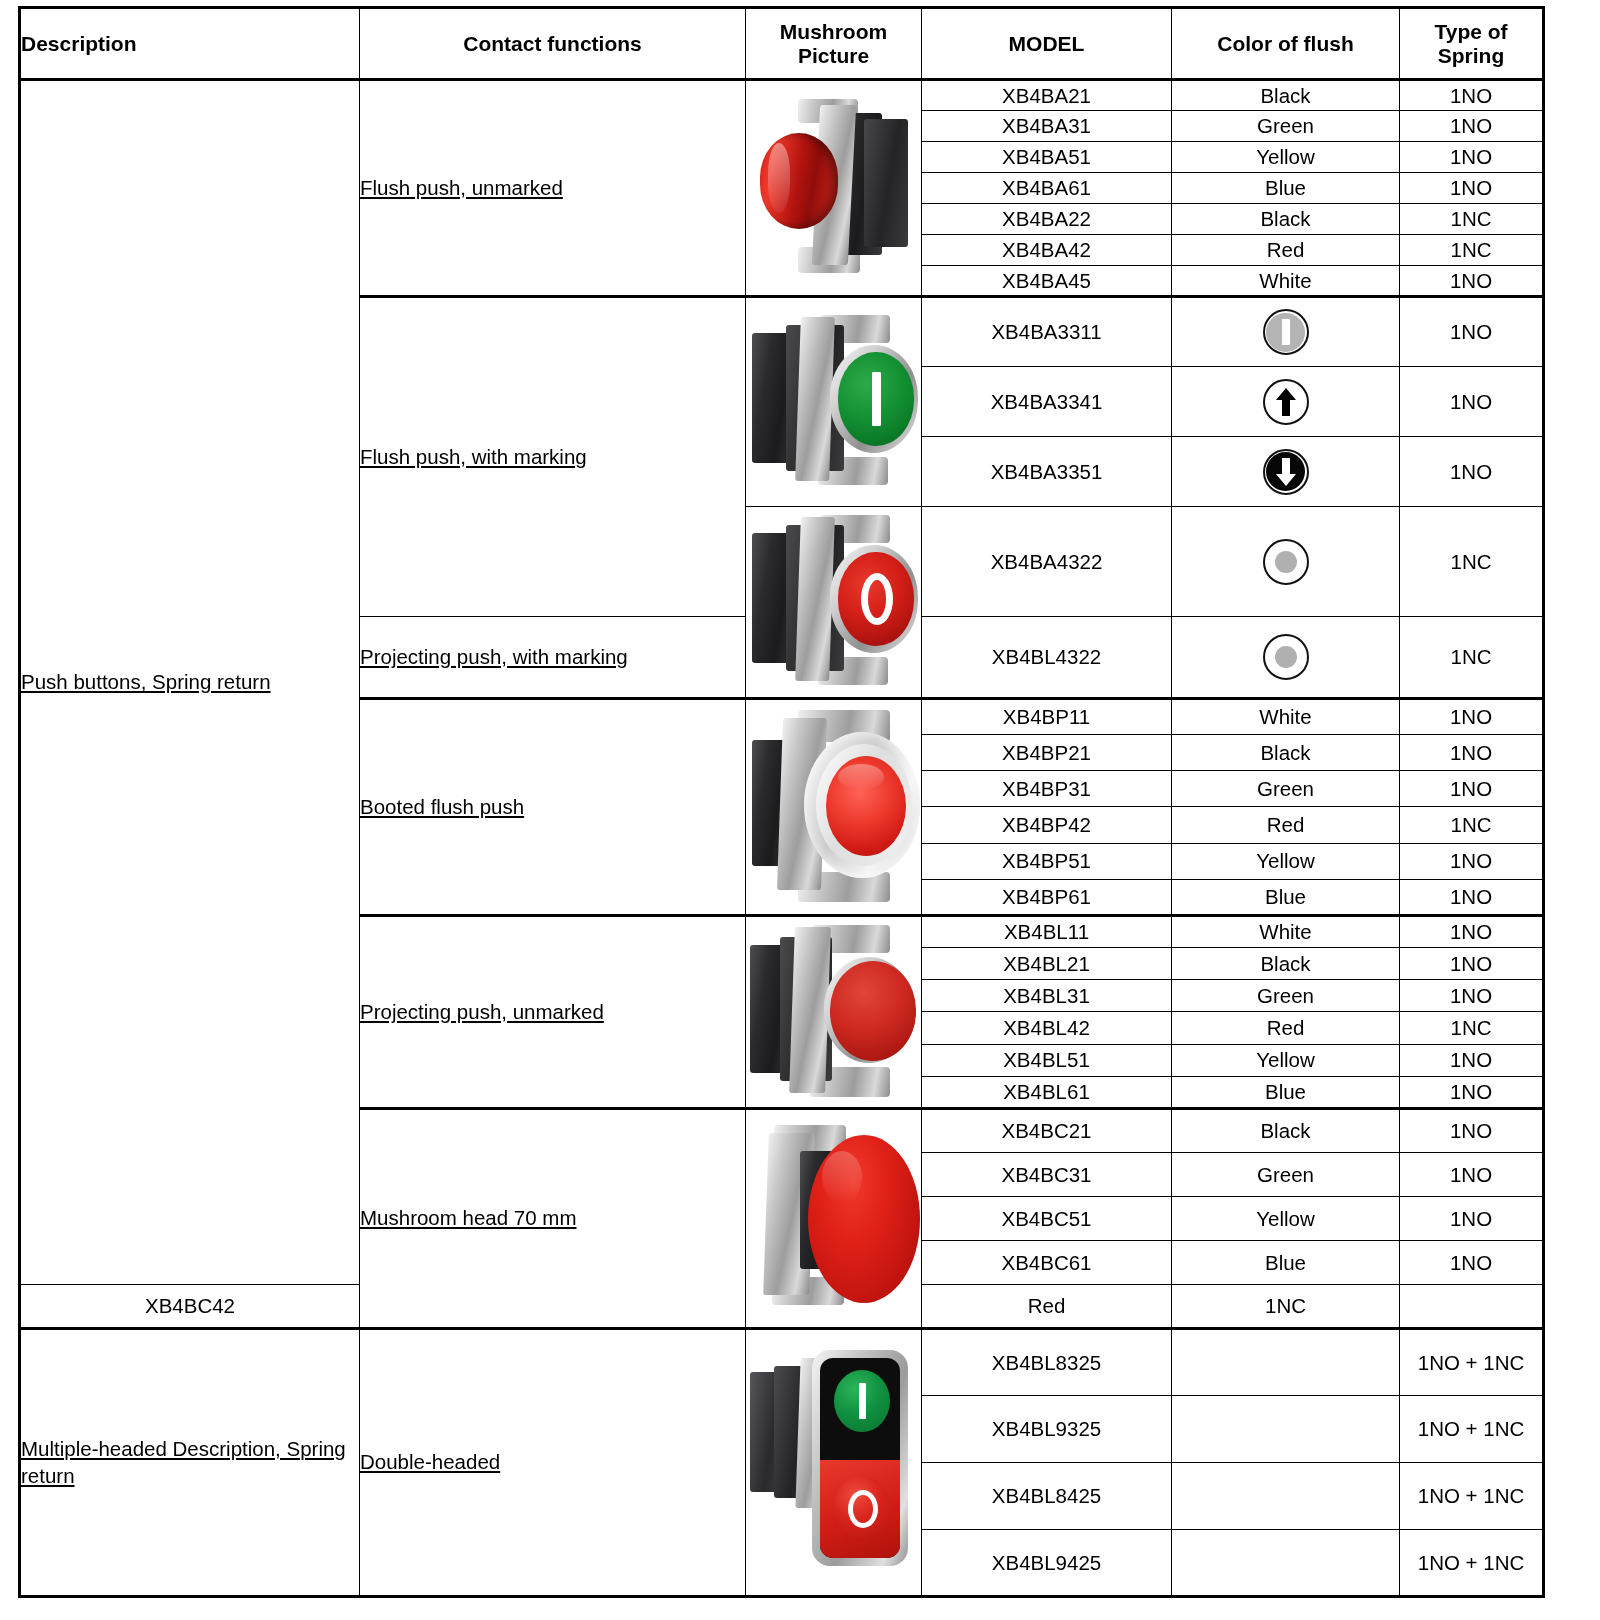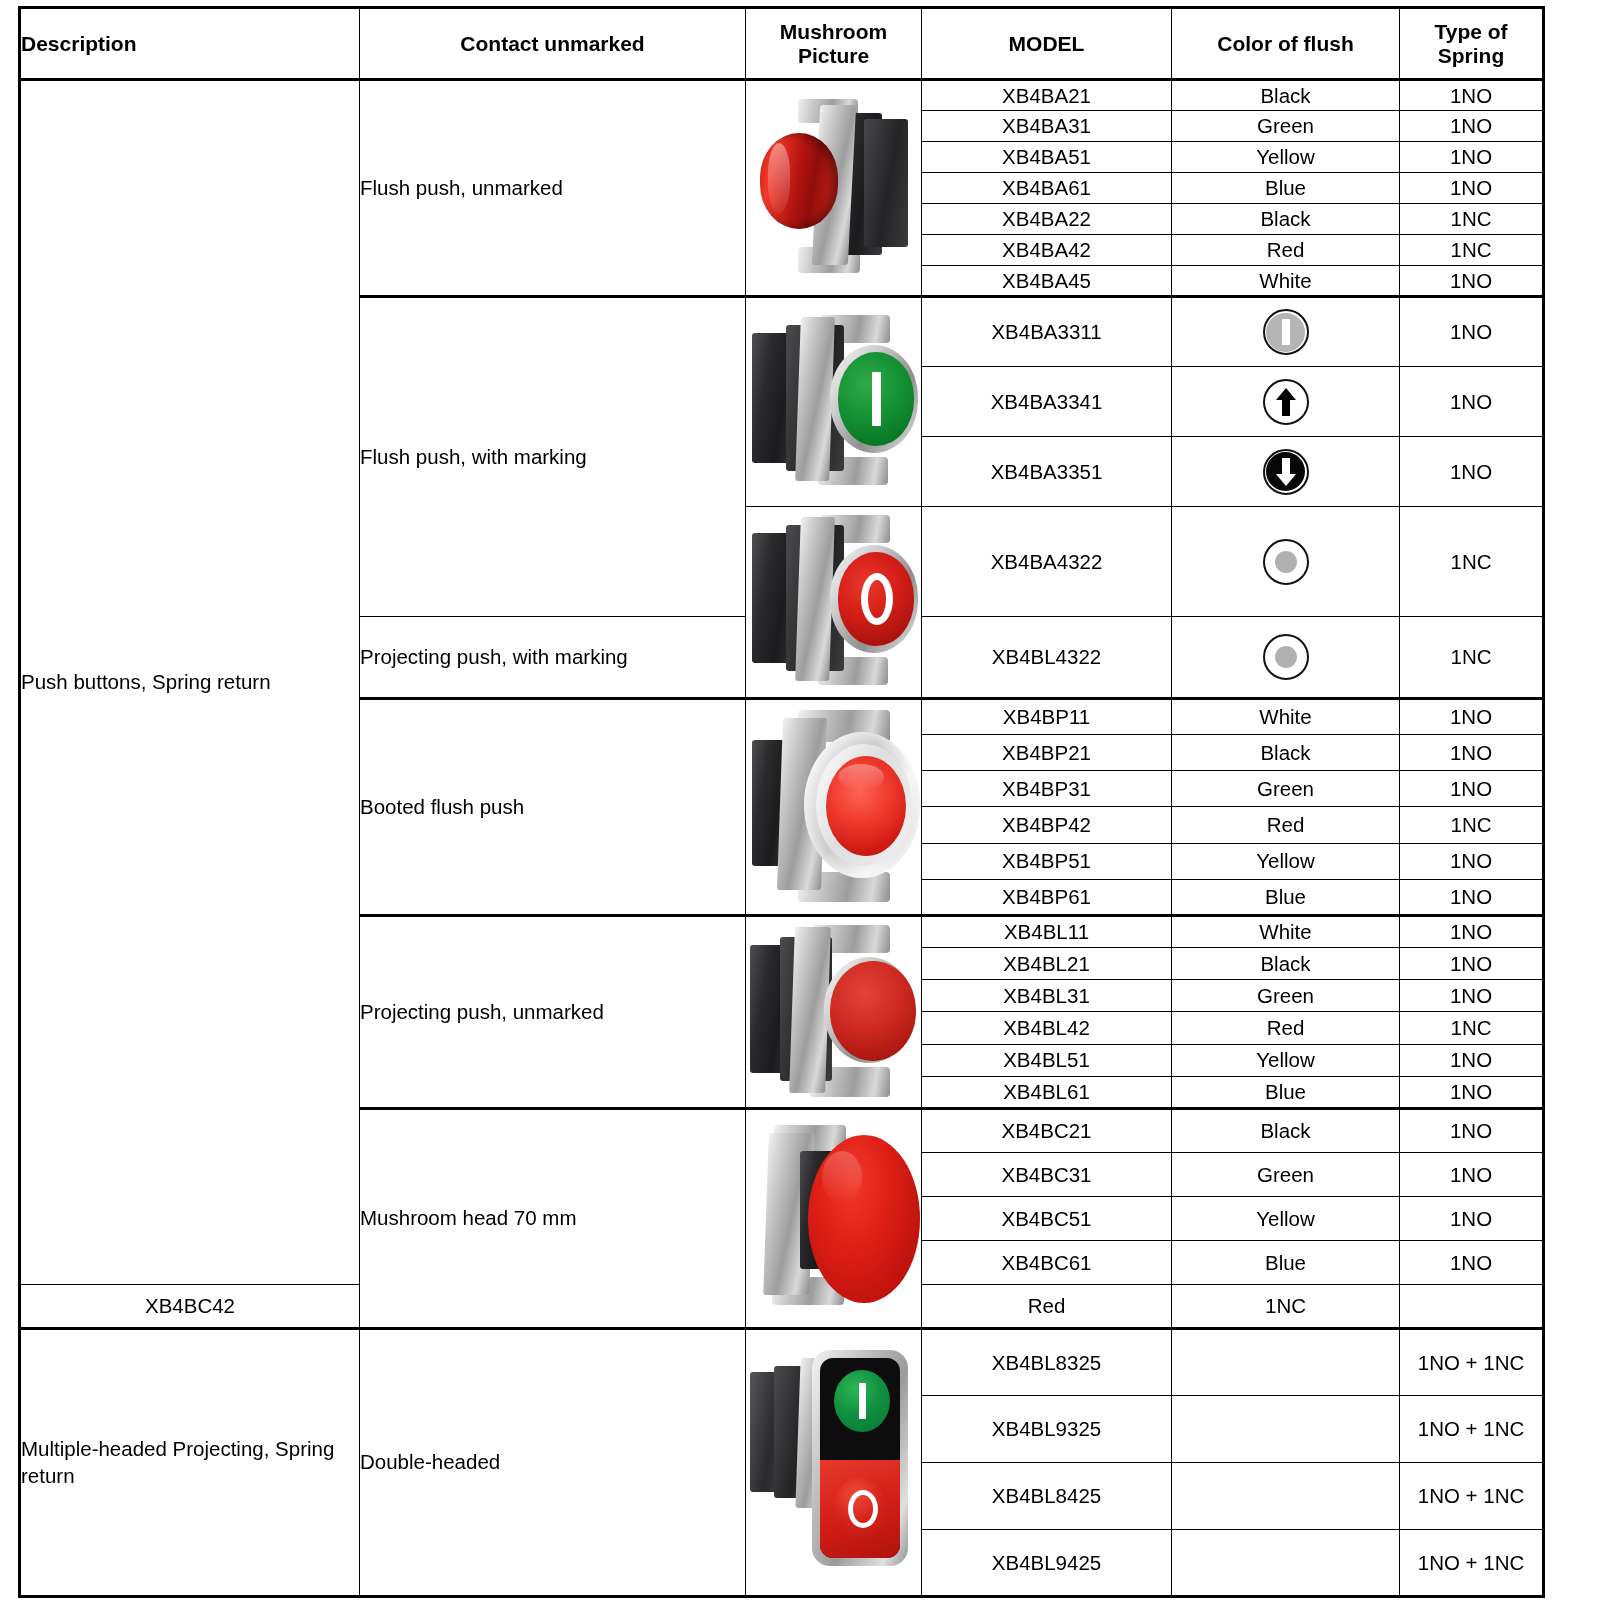--- a/index.html
+++ b/index.html
@@ -63,21 +63,21 @@
     line-height: 1.3;
   }
   td.model, td.color, td.type {
     font-size: 20.5px;
     text-align: center;
   }
   td.pic { text-align: center; padding: 0; }
 
   
   tr.sect-top > td { border-top: 3px solid #000; }
-  td.desc, td.func, td.pic { border-left: 3px solid #000; }
+  td.desc, td.func, td.pic { border-left: 3px solid #000; text-decoration: underline; }
   td.type { border-right: 3px solid #000; }
   th.th-model { border-left: 3px solid #000; }
   td.model { border-left: 3px solid #000; }
 
   
   .sym {
     display: inline-block;
     position: relative;
     width: 46px; height: 46px;
     vertical-align: middle;
@@ -319,21 +319,21 @@
         <col class="c-func">
         <col class="c-pic">
     <col class="c-model">
         <col class="c-color">
         <col class="c-type">
   </colgroup>
 
   <thead>
     <tr>
       <th class="th-desc">Description</th>
-      <th>Contact unmarked</th>
+      <th>Contact functions</th>
       <th>
         <span>Mushroom</span><br>
         <span>Picture</span>
       </th>
       <th class="th-model">MODEL</th>
       <th>Color of flush</th>
       <th>
         <span>Type of</span><br>
         <span>Spring</span>
       </th>
@@ -569,21 +569,21 @@
     <td class="color">Blue</td>
     <td class="type">1NO</td>
   </tr>
   <tr>
     <td class="model" style="height:44px">XB4BC42</td>
     <td class="color">Red</td>
     <td class="type">1NC</td>
   </tr>
 
   <tr class="sect-top">
-    <td class="desc" rowspan="4">Multiple-headed Projecting, Spring return</td>
+    <td class="desc" rowspan="4">Multiple-headed Description, Spring return</td>
     <td class="func" rowspan="4">Double-headed</td>
     <td class="pic" rowspan="4">
       <span class="prod p-dbl">
         <span class="blk b1"></span><span class="blk b2"></span>
         <span class="metal m1"></span>
         <span class="frame"></span><span class="face"></span><span class="redpanel"></span>
         <span class="gbtn"></span><span class="rbtn"></span>
       </span>
     </td>
     <td class="model" style="height:67px">XB4BL8325</td>

